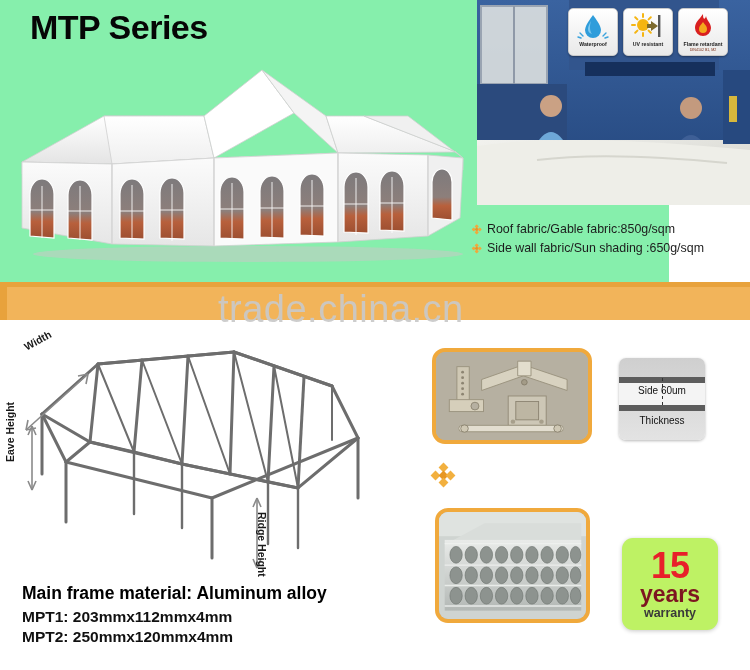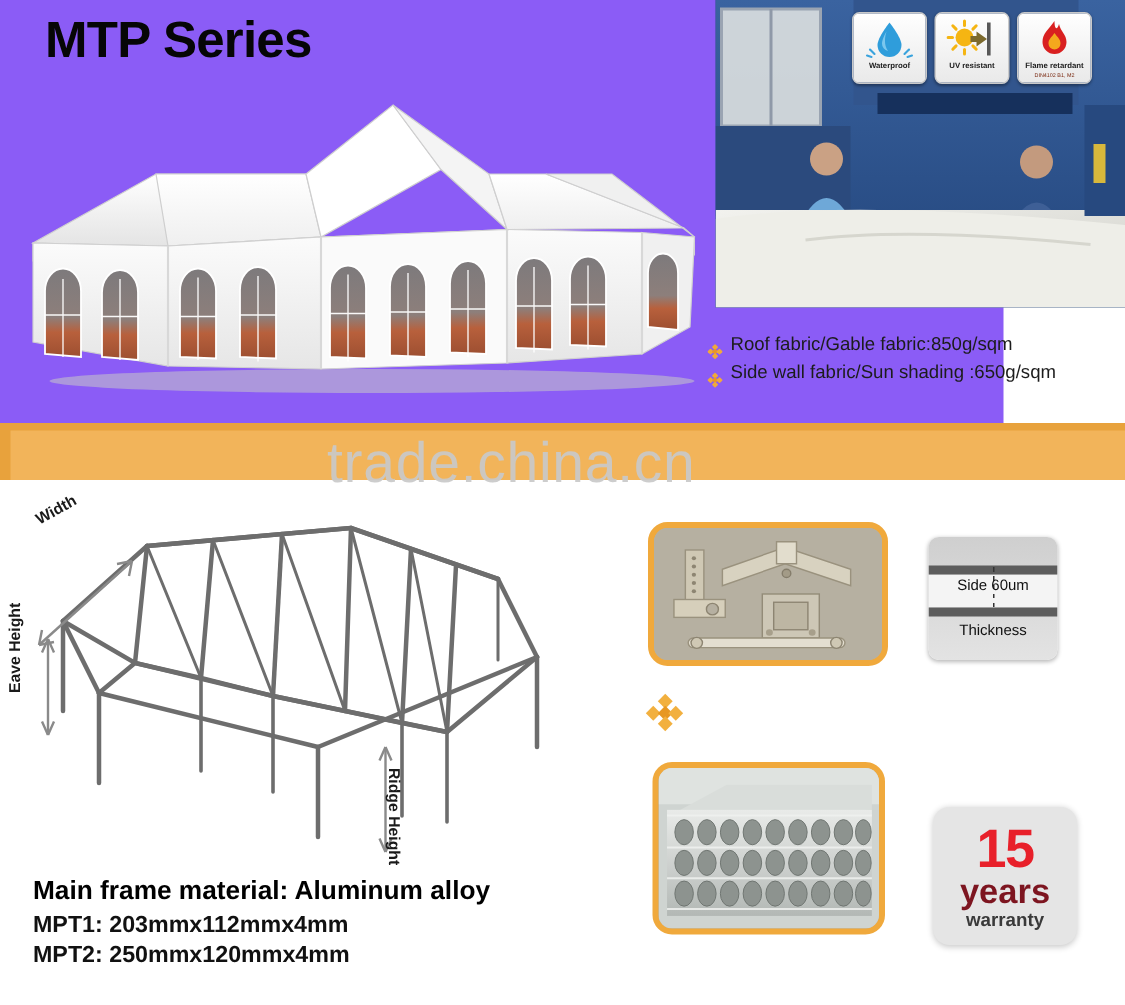--- a/index.html
+++ b/index.html
@@ -8,21 +8,21 @@
     width:750px;height:670px;overflow:hidden;
     font-family:"Liberation Sans", sans-serif;
     background:#ffffff;
     position:relative;
   }
   .page{position:absolute;inset:0;width:750px;height:670px;}
 
   
   .top-section{
     position:absolute;left:0;top:0;width:669px;height:282px;
-    background:#8b5cf6;
+    background:#86efac;
   }
   .title{
     position:absolute;left:30px;top:8px;
     font-size:34px;font-weight:bold;color:#060606;
     letter-spacing:-0.5px;
   }
 
   
   .tent-wrap{position:absolute;left:8px;top:58px;width:470px;height:212px;}
   .tent-svg{display:block;width:470px;height:212px;}
@@ -52,21 +52,21 @@
     font-size:5.2px;color:#202020;font-weight:bold;margin-top:2px;
     line-height:1.15;text-align:center;
   }
   .badge .bl small{display:block;font-size:3.6px;font-weight:normal;color:#7a2a12;}
 
   
   .spec-list{
     position:absolute;left:472px;top:220px;width:276px;
   }
   .spec-item{
-    display:flex;align-items:flex-end;gap:6px;
+    display:flex;align-items:flex-start;gap:6px;
     font-size:12.4px;color:#1c1c1c;line-height:19px;height:19px;
   }
   .bullet-cross{width:9px;height:9px;flex:0 0 9px;margin-top:5px;position:relative;}
   .bullet-cross i{
     position:absolute;width:3.4px;height:3.4px;background:#f0a93c;
     transform:rotate(45deg);border-radius:0.5px;
   }
   .bullet-cross i.c{left:2.8px;top:2.8px;background:#e8952a;}
   .bullet-cross i.t{left:2.8px;top:-0.4px;}
   .bullet-cross i.b{left:2.8px;top:6px;}
@@ -173,21 +173,21 @@
   .diamond-cluster i.c{left:7.5px;top:7.5px;background:#e79722;}
   .diamond-cluster i.t{left:7.5px;top:0px;}
   .diamond-cluster i.b{left:7.5px;top:15px;}
   .diamond-cluster i.l{left:0px;top:7.5px;}
   .diamond-cluster i.r{left:15px;top:7.5px;}
   .alloy-text{font-size:17.5px;font-weight:bold;color:#0a0a0a;}
 
   
   .warranty{
     position:absolute;left:622px;top:538px;width:96px;height:92px;
-    background:#e5e5e5;border-radius:11px;
+    background:#bef264;border-radius:11px;
     box-shadow:0 1px 4px rgba(0,0,0,.22);
     display:flex;flex-direction:column;align-items:center;justify-content:center;
     box-sizing:border-box;padding-top:2px;
   }
   .w-15{font-size:36px;font-weight:bold;color:#e8202a;line-height:0.92;letter-spacing:-1px;}
   .w-years{font-size:23px;font-weight:bold;color:#7d1520;line-height:1.02;margin-top:1px;}
   .w-warranty{font-size:12.5px;font-weight:bold;color:#3a3a3a;line-height:1.1;margin-top:1px;}
 </style>
 </head>
 <body>

